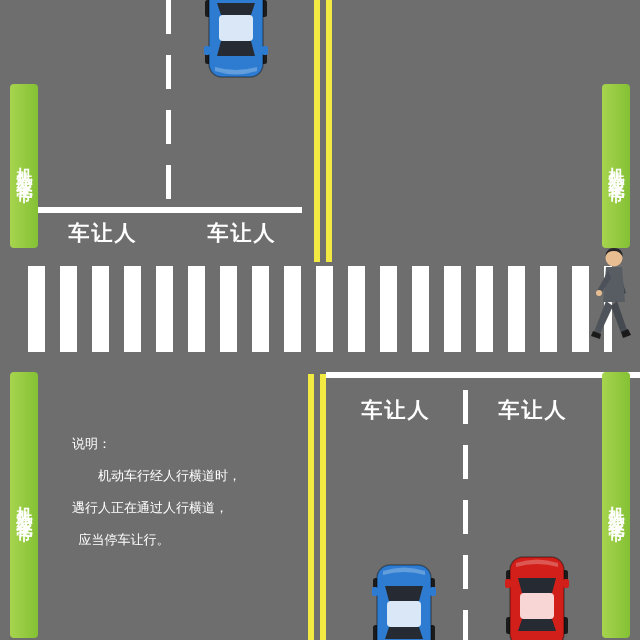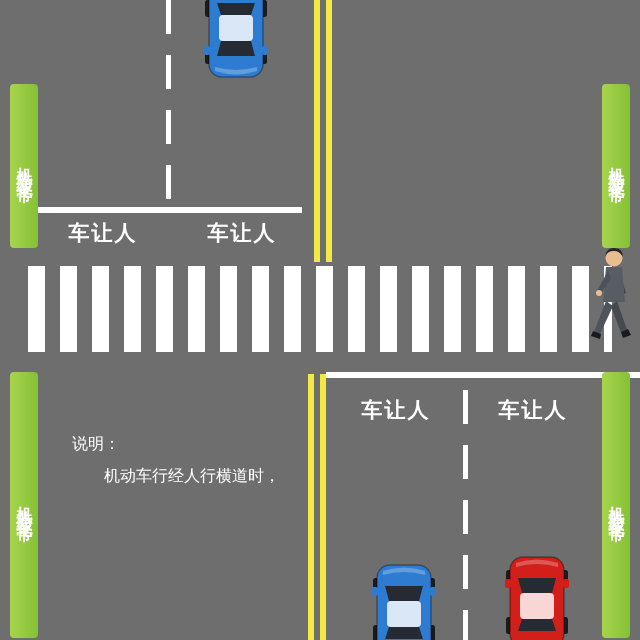--- a/index.html
+++ b/index.html
@@ -71,21 +71,21 @@
   
   .car{position:absolute;width:66px;height:92px;z-index:3;}
   .car-top{left:203px;top:-14px;transform:rotate(180deg);color:var(--car-blue,#2e7cd1);}
   .car-bottom-blue{left:371px;top:564px;color:var(--car-blue,#2e7cd1);}
   .car-bottom-red{left:504px;top:556px;color:var(--car-red,#d21f1a);}
   .pedestrian{position:absolute;left:590px;top:246px;width:54px;height:104px;z-index:3;}
 
   
   .explain{
     position:absolute;left:72px;top:428px;width:256px;z-index:2;
-    color:var(--text-white,#fff);font-size:16px;line-height:32px;
+    color:var(--text-white,#fff);font-size:13px;line-height:32px;
   }
   .indent2{text-indent:2em;font-family:Liberation Serif, serif;}
   .indent05{text-indent:0.5em;}
 </style>
 </head>
 <body>
 
 <div class="scene">
 
   <svg class="defs" aria-hidden="true">
@@ -161,15 +161,17 @@
     <use href="#car-top-view"></use>
   </svg>
 
   <svg class="pedestrian" viewBox="0 0 54 104">
     <use href="#walking-man"></use>
   </svg>
 
   <div class="explain">
     <div>说明：</div>
     <div class="indent2">机动车行经人行横道时，</div>
+    <div>遇行人正在通过人行横道，</div>
+    <div class="indent05">应当停车让行。</div>
   </div>
 
 </div>
 
 </body></html>

